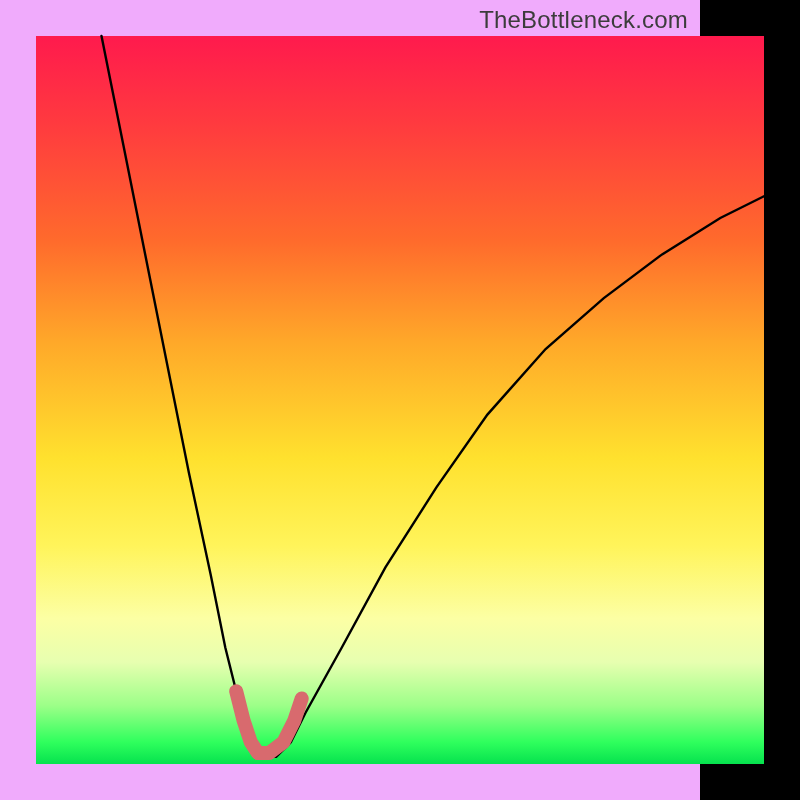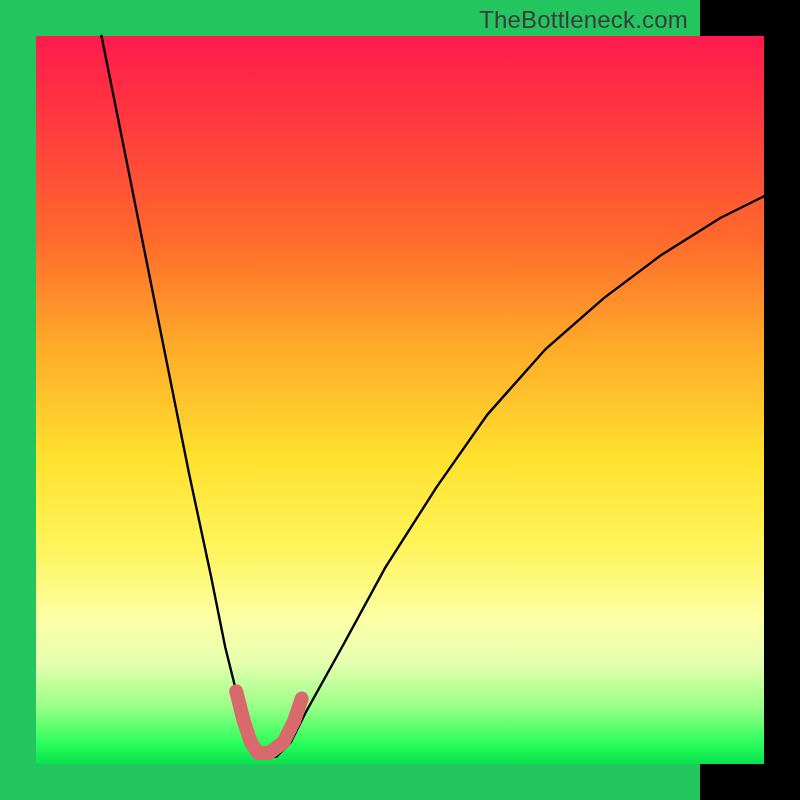--- a/index.html
+++ b/index.html
@@ -10,21 +10,21 @@
     background: #000;
     overflow: hidden;
     font-family: Arial, Helvetica, sans-serif;
   }
   .frame {
     position: absolute;
     left: 0;
     top: 0;
     width: 700px;
     height: 800px;
-    background: #22c55e;
+    background: #f0abfc;
   }
   .plot {
     position: absolute;
     left: 36px;
     top: 36px;
     width: 728px;
     height: 728px;
     background: linear-gradient(to bottom,
       #ff1a4d 0%,
       #ff3a3f 12%,

